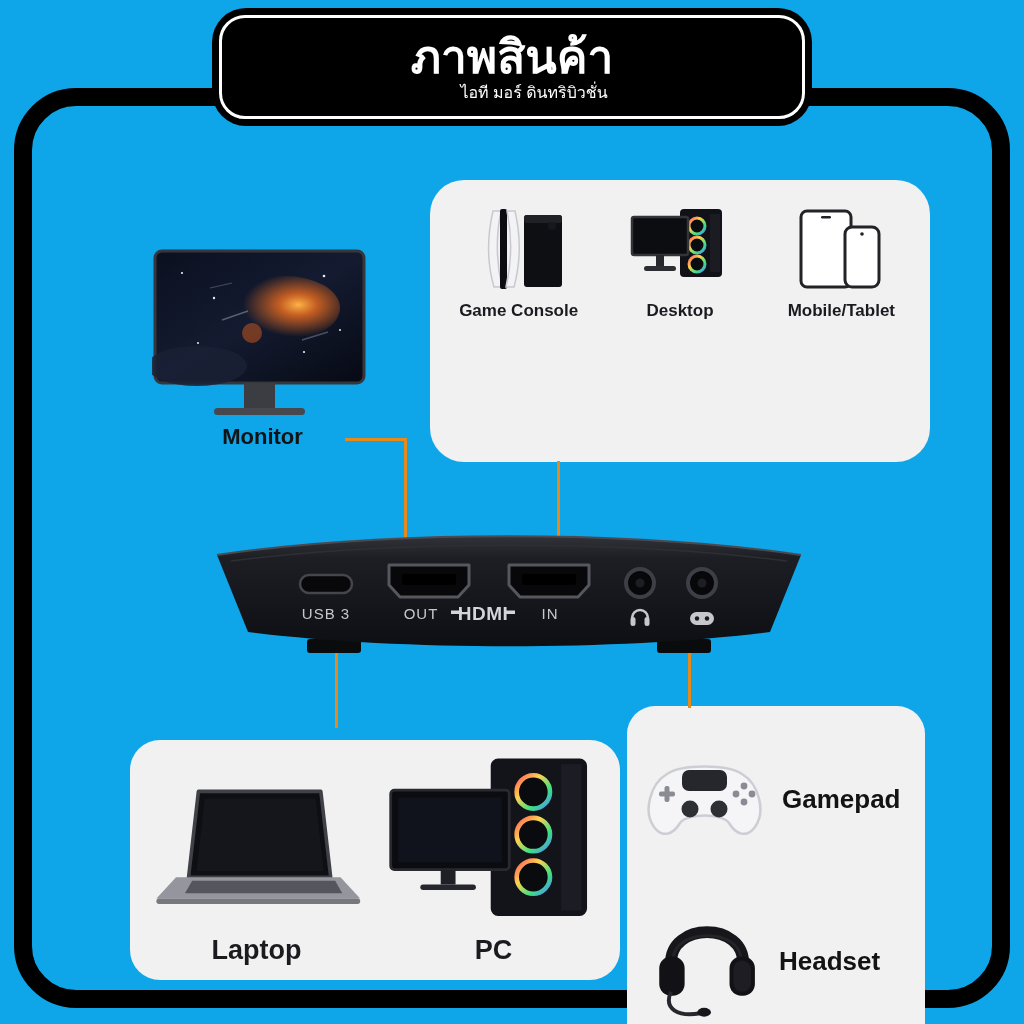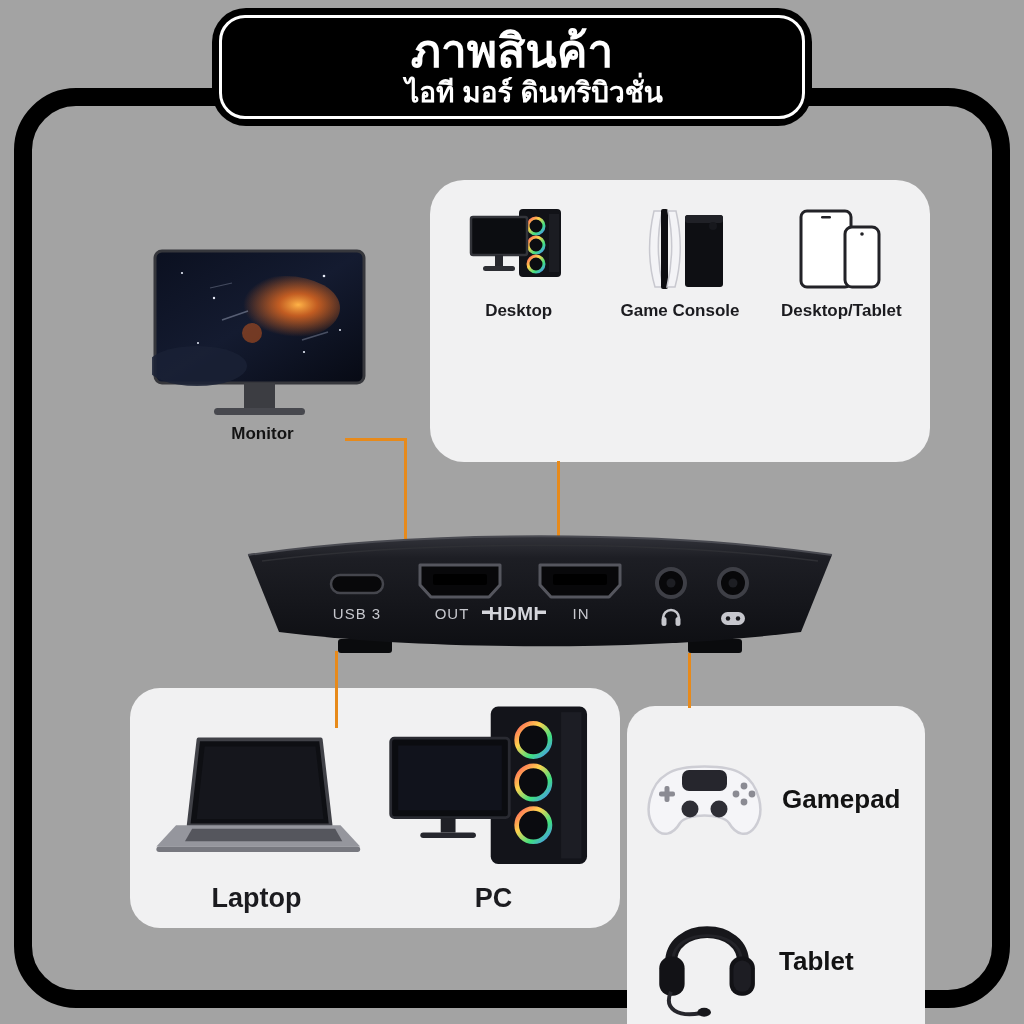--- a/index.html
+++ b/index.html
@@ -1,70 +1,70 @@
 <!DOCTYPE html>
 <html style="--accent: #E78A1B; --card-bg: #F1F1F2; --frame: #000000;"><head>
 <meta charset="utf-8">
 <style>
   * { margin:0; padding:0; box-sizing:border-box; }
   html,body { background:#ffffff; }
   .page {
-    position:relative; width:1024px; height:1024px; background:#a3a3a3;
+    position:relative; width:1024px; height:1024px; background:#0ea5e9;
     overflow:hidden; font-family:"Liberation Sans","DejaVu Sans",sans-serif;
   }
   .frame {
     position:absolute; left:14px; top:88px; width:996px; height:920px;
     border:18px solid var(--frame,#000); border-radius:62px;
   }
   .banner {
     position:absolute; left:212px; top:8px; width:600px; height:118px;
     background:#000; border-radius:34px; z-index:6;
   }
   .banner-inner {
     position:absolute; inset:7px; border:3px solid #fff; border-radius:26px;
     display:flex; flex-direction:column; align-items:center; justify-content:center; gap:5px;
   }
   .banner-title { color:#fff; font-size:46px; font-weight:700; line-height:1; }
-  .banner-sub { color:#fff; font-size:28px; font-weight:700; line-height:1;margin-left:44px; }
+  .banner-sub { color:#fff; font-size:16px; font-weight:400; line-height:1;margin-left:44px; }
 
   .card { position:absolute; background:var(--card-bg,#F1F1F2); }
 
   .sources-card {
     left:430px; top:180px; width:500px; height:282px; border-radius:34px;
     display:grid; grid-template-columns:1fr 1fr 1fr; grid-template-rows:1fr 1fr;
     padding:14px 8px 14px;
   }
   .cell { display:flex; flex-direction:column; align-items:center; justify-content:flex-end; gap:8px; }
   .cell-label { font-size:17px; font-weight:600; color:#1b1b1f; white-space:nowrap; }
 
   .big-label { color:#131313; font-weight:600; }
 
   .monitor-label {
     position:absolute; left:160px; top:424px; width:205px; text-align:center;
-    font-size:17px;
+    font-size:22px;
   }
 
   .computers-card {
-    left:130px; top:688px; width:490px; height:240px; border-radius:30px;
+    left:130px; top:740px; width:490px; height:240px; border-radius:30px;
     display:grid; grid-template-columns:1fr 1fr; padding:10px 8px 14px;text-align:right;
   }
   .computers-card .cell { gap:6px; }
   .computers-card .cell-label { font-size:27px; }
 
   .accessories-card {
     left:627px; top:706px; width:298px; height:348px; border-radius:28px;
     display:flex; flex-direction:column; padding:12px 10px;
   }
   .acc-row { flex:1; display:flex; align-items:center; }
   .acc-label { font-size:26px; font-weight:600; color:#131313; margin-left:10px; white-space:nowrap; }
 
   .connector { position:absolute; background:var(--accent,#E78A1B); z-index:2; }
 
   .monitor-wrap { position:absolute; left:152px; top:248px; }
-  .device-wrap { position:absolute; left:220px; top:515px; z-index:3; }
+  .device-wrap { position:absolute; left:189px; top:515px; z-index:3; }
 </style>
 </head>
 <body>
 
 <div class="page">
 
   <div class="frame"></div>
 
   <div class="banner">
     <div class="banner-inner">
@@ -103,20 +103,32 @@
       <rect x="92" y="135" width="31" height="25" fill="#3c3d42"></rect>
       <rect x="62" y="160" width="91" height="7" rx="3.5" fill="#47484e"></rect>
     </svg>
   </div>
   <div class="monitor-label big-label">Monitor</div>
 
   <div class="card sources-card">
 
     <div class="cell">
       <svg viewBox="0 0 100 88" width="100" height="88">
+        <path d="M24 6 C18 32 18 58 25 82 L33 82 C27 56 27 30 32 6 Z" fill="#f3f3f6" stroke="#c8c8cf" stroke-width="1.5"></path>
+        <rect x="31" y="4" width="7" height="80" rx="2" fill="#0d0d11"></rect>
+        <path d="M38 6 C43 30 43 56 37 82 L45 82 C52 56 52 32 46 6 Z" fill="#f3f3f6" stroke="#c8c8cf" stroke-width="1.5"></path>
+        <rect x="55" y="10" width="38" height="72" rx="3" fill="#0e0f13"></rect>
+        <rect x="55" y="10" width="38" height="8" rx="3" fill="#202127"></rect>
+        <circle cx="83" cy="21" r="4" fill="#17181d"></circle>
+      </svg>
+      <div class="cell-label">Game Console</div>
+    </div>
+
+    <div class="cell">
+      <svg viewBox="0 0 100 88" width="100" height="88">
         <defs>
           <linearGradient id="fanSm" x1="0" y1="0" x2="1" y2="1">
             <stop offset="0" stop-color="#ff5a5a"></stop>
               <stop offset="0.35" stop-color="#ffd24d"></stop>
             <stop offset="0.7" stop-color="#3fe081"></stop>
               <stop offset="1" stop-color="#4d8dff"></stop>
           </linearGradient>
         </defs>
         <rect x="50" y="4" width="42" height="68" rx="4" fill="#111217"></rect>
         <rect x="80" y="9" width="10" height="58" fill="#1b1c22"></rect>
@@ -125,38 +137,26 @@
         <circle cx="67" cy="59" r="8" fill="#0b0c10" stroke="url(#fanSm)" stroke-width="3"></circle>
         <rect x="2" y="12" width="56" height="38" rx="2" fill="#0c0d11" stroke="#33343a" stroke-width="2.5"></rect>
         <rect x="26" y="50" width="8" height="11" fill="#26272d"></rect>
         <rect x="14" y="61" width="32" height="5" rx="2.5" fill="#2c2d33"></rect>
       </svg>
       <div class="cell-label">Desktop</div>
     </div>
 
     <div class="cell">
       <svg viewBox="0 0 100 88" width="100" height="88">
-        <path d="M24 6 C18 32 18 58 25 82 L33 82 C27 56 27 30 32 6 Z" fill="#f3f3f6" stroke="#c8c8cf" stroke-width="1.5"></path>
-        <rect x="31" y="4" width="7" height="80" rx="2" fill="#0d0d11"></rect>
-        <path d="M38 6 C43 30 43 56 37 82 L45 82 C52 56 52 32 46 6 Z" fill="#f3f3f6" stroke="#c8c8cf" stroke-width="1.5"></path>
-        <rect x="55" y="10" width="38" height="72" rx="3" fill="#0e0f13"></rect>
-        <rect x="55" y="10" width="38" height="8" rx="3" fill="#202127"></rect>
-        <circle cx="83" cy="21" r="4" fill="#17181d"></circle>
-      </svg>
-      <div class="cell-label">Game Console</div>
-    </div>
-
-    <div class="cell">
-      <svg viewBox="0 0 100 88" width="100" height="88">
         <rect x="10" y="6" width="50" height="76" rx="6" fill="#ffffff" stroke="#222227" stroke-width="3"></rect>
         <rect x="54" y="22" width="34" height="60" rx="7" fill="#ffffff" stroke="#222227" stroke-width="3"></rect>
         <circle cx="71" cy="29" r="1.8" fill="#222227"></circle>
         <rect x="30" y="11" width="10" height="2.5" rx="1.25" fill="#222227"></rect>
       </svg>
-      <div class="cell-label">Desktop/Tablet</div>
+      <div class="cell-label">Mobile/Tablet</div>
     </div>
 
 
 
   </div>
 
   <div class="connector" style="left:345px;top:438px;width:62px;height:3px"></div>
   <div class="connector" style="left:404px;top:438px;width:3px;height:114px"></div>
   <div class="connector" style="left:557px;top:461px;width:3px;height:92px"></div>
   <div class="connector" style="left:335px;top:651px;width:3px;height:77px"></div>
@@ -271,17 +271,17 @@
     <div class="acc-row">
       <svg viewBox="0 0 120 125" width="118" height="122" style="margin-left:14px">
         <path d="M20 66 C18 22 96 22 94 66" fill="none" stroke="#17171b" stroke-width="12" stroke-linecap="round"></path>
         <path d="M22 62 C22 28 92 28 92 62" fill="none" stroke="#2c2c32" stroke-width="3" stroke-linecap="round" opacity="0.6"></path>
         <rect x="8" y="58" width="26" height="40" rx="12" fill="#121216"></rect>
         <rect x="80" y="58" width="26" height="40" rx="12" fill="#121216"></rect>
         <rect x="84" y="62" width="18" height="32" rx="9" fill="#1d1d23"></rect>
         <path d="M20 94 C12 112 28 120 50 116" fill="none" stroke="#26262c" stroke-width="4"></path>
         <ellipse cx="54" cy="115" rx="7" ry="4.5" fill="#17171b"></ellipse>
       </svg>
-      <div class="acc-label">Tablet</div>
+      <div class="acc-label">Headset</div>
     </div>
   </div>
 
 </div>
 
 </body></html>

